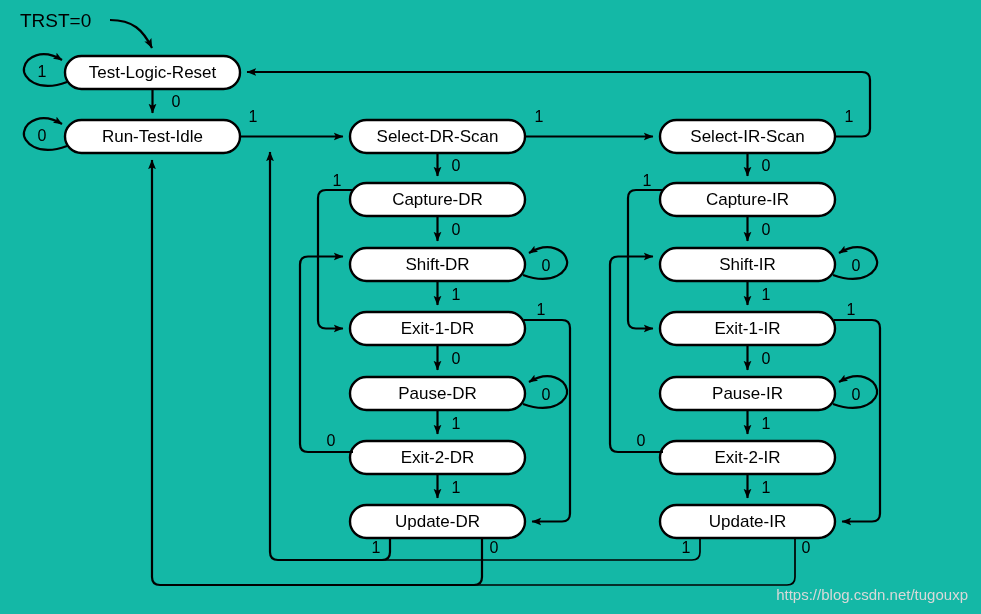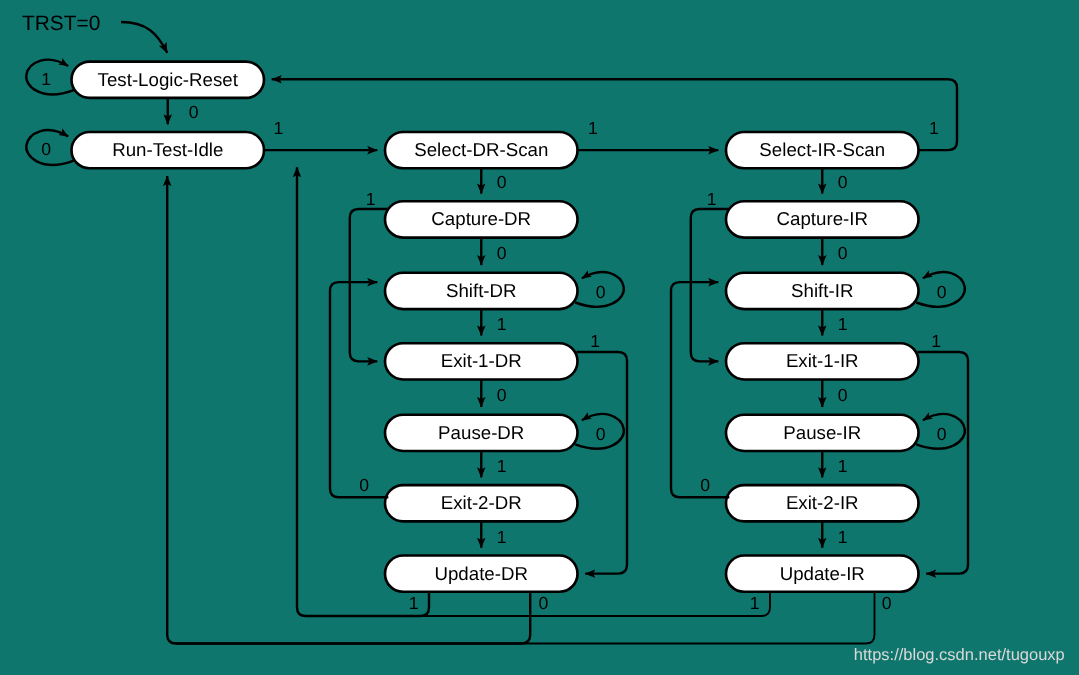--- a/index.html
+++ b/index.html
@@ -8,21 +8,21 @@
     padding: 0;
     background: #ffffff;
   }
   body {
     font-family: "Liberation Sans", sans-serif;
   }
   #diagram-root {
     position: relative;
     width: 981px;
     height: 614px;
-    background: #0f766e;
+    background: #14b8a6;
     overflow: hidden;
   }
   svg.diagram {
     display: block;
     width: 981px;
     height: 614px;
   }
   .state-box {
     fill: #ffffff;
     stroke: #000000;

